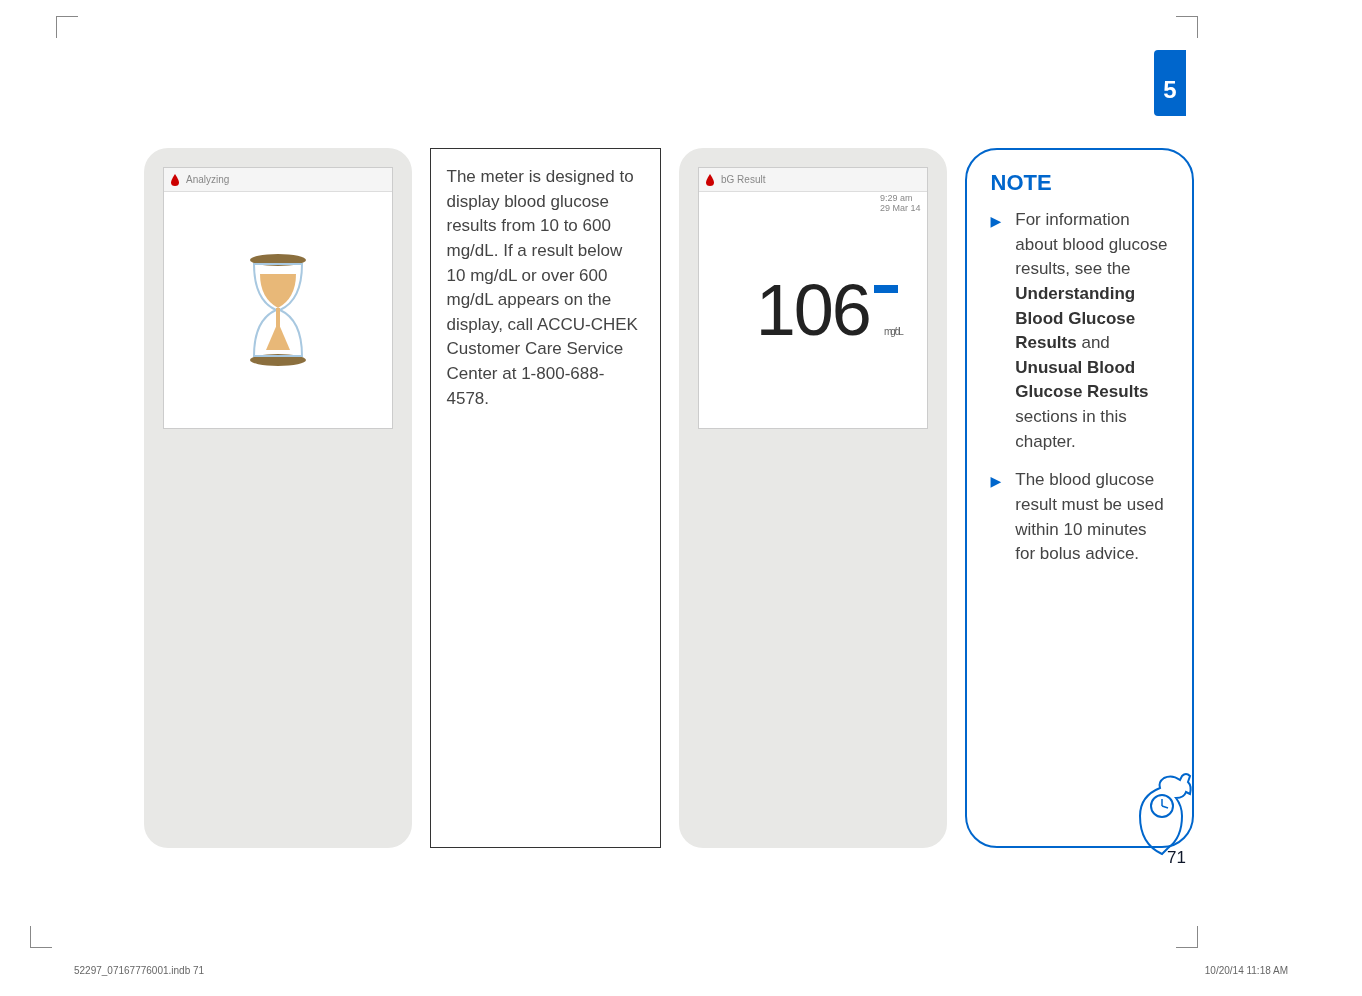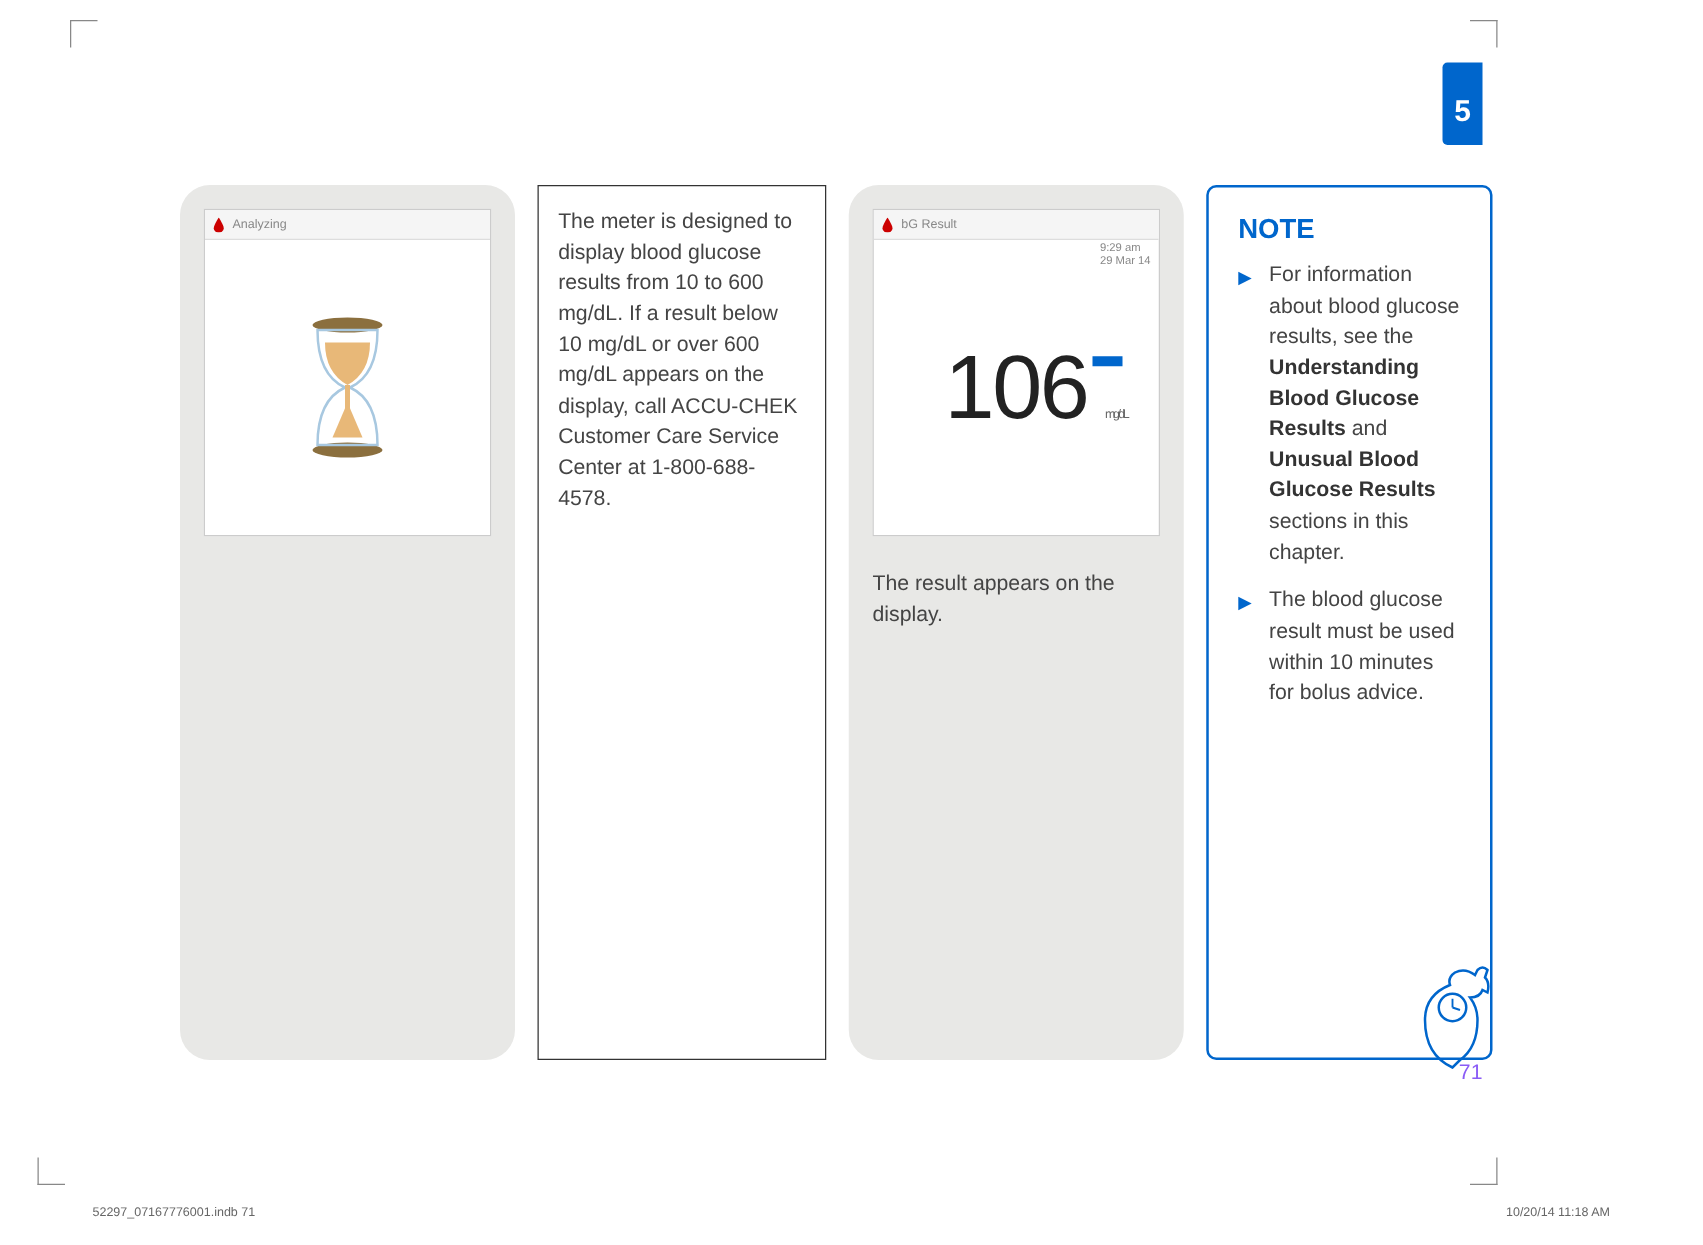--- a/index.html
+++ b/index.html
@@ -209,21 +209,21 @@
     .warning-body {
       padding: 16px;
       font-size: 17px;
       line-height: 1.45;
       color: #444;
       height: calc(100% - 44px);
     }
     
     .note-box {
       border: 2px solid #0066cc;
-      border-radius: 8px;
+      border-radius: 32px;
       padding: 20px 24px;
       height: 100%;
       position: relative;
     }
     
     .note-title {
       font-size: 22px;
       font-weight: bold;
       color: #0066cc;
       margin-bottom: 12px;
@@ -259,21 +259,21 @@
       right: -10px;
       width: 70px;
       height: 90px;
     }
     
     .page-number {
       position: absolute;
       bottom: 128px;
       right: 176px;
       font-size: 17px;
-      color: #8b5cf6;
+      color: #0f172a;
     }
     
     .footer {
       position: absolute;
       bottom: 20px;
       left: 74px;
       right: 74px;
       display: flex;
       justify-content: space-between;
       font-size: 10px;
@@ -332,21 +332,20 @@
         </div>
       </div>
       <div class="device-body">
         <div class="result-value">
           <span>106</span>
           <div class="result-trend"></div>
           <div class="result-unit">mg/dL</div>
         </div>
       </div>
     </div>
-    <p class="caption">The result appears on the display.</p>
   </div>
 
   <div class="col">
     <div class="note-box">
       <div class="note-title">NOTE</div>
       <ul class="note-list">
         <li class="note-item">
           <span class="note-bullet">▶</span>
           <span>
             <span>For information about blood glucose results, see the </span><strong>Understanding Blood Glucose Results</strong><span> and </span><strong>Unusual Blood Glucose Results</strong><span> sections in this chapter.</span>

